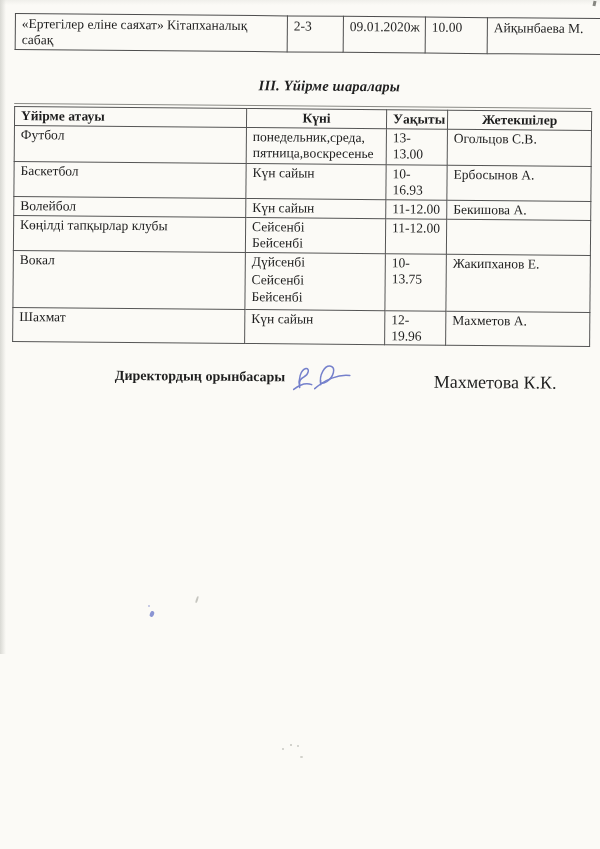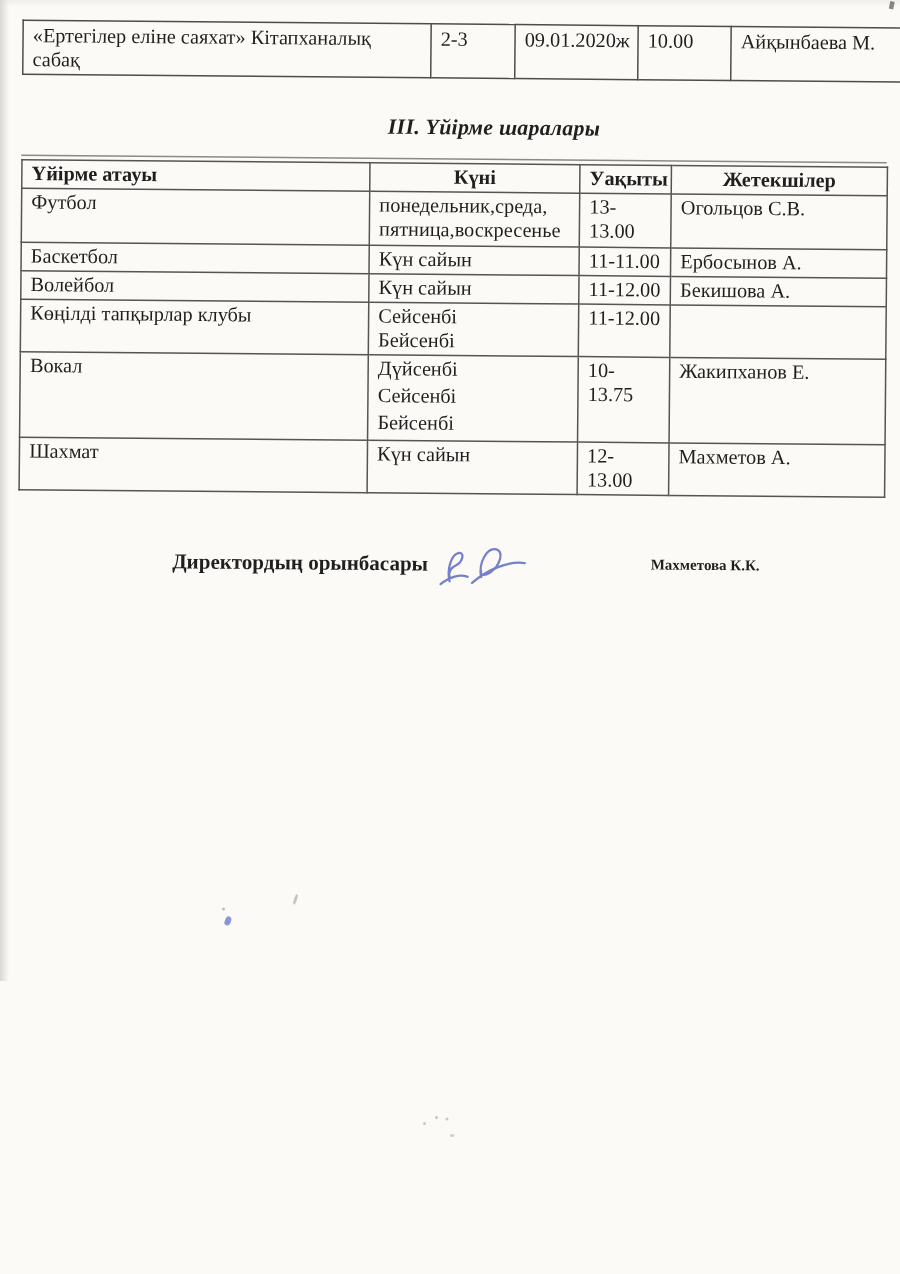--- a/index.html
+++ b/index.html
@@ -73,21 +73,21 @@
   .r-vokal .day-line { margin-bottom: 2px; }
 
   
   .sig-row { position: absolute; left: 0; top: 355px; width: 600px; height: 50px; }
   .sig-title {
     position: absolute; left: 118px; top: 12px;
     font-size: 14px; font-weight: bold;
   }
   .sig-name {
     position: absolute; left: 437px; top: 13px;
-    font-size: 10px; font-weight: bold;
+    font-size: 18px; font-weight: normal;
   }
   .sig-mark { position: absolute; left: 294px; top: 0px; }
 
   
   .speck { position: absolute; border-radius: 50%; }
   .speck-blue {
     left: 150px; top: 611px; width: 4px; height: 6px;
     background: #6673c7; opacity: .75; transform: rotate(24deg);
     border-radius: 40% 60% 55% 45%;
   }
@@ -159,21 +159,21 @@
         </td>
         <td class="td-center">13-13.00</td>
         <td>Огольцов С.В.</td>
       </tr>
 
       <tr class="r-basket">
         <td>Баскетбол</td>
         <td>
           <span class="day-line">Күн сайын</span>
         </td>
-        <td class="td-center">11-11.00</td>
+        <td class="td-center">10-16.93</td>
         <td>Ербосынов А.</td>
       </tr>
 
       <tr class="r-voley">
         <td>Волейбол</td>
         <td>
           <span class="day-line">Күн сайын</span>
         </td>
         <td class="td-center">11-12.00</td>
         <td>Бекишова А.</td>
@@ -198,21 +198,21 @@
         </td>
         <td class="td-center">10-13.75</td>
         <td>Жакипханов Е.</td>
       </tr>
 
       <tr class="r-shakh">
         <td>Шахмат</td>
         <td>
           <span class="day-line">Күн сайын</span>
         </td>
-        <td class="td-center">12-13.00</td>
+        <td class="td-center">12-19.96</td>
         <td>Махметов А.</td>
       </tr>
     </tbody>
       </table>
 
     <div class="sig-row">
       <span class="sig-title">Директордың орынбасары</span>
       <svg class="sig-mark" width="62" height="42" viewBox="0 0 62 42">
         <g fill="none" stroke="#6673c7" stroke-width="1.5" stroke-linecap="round" opacity="0.9">
           <path d="M9,30 C7,22 10,12 15,11 C19,10.5 18,17 13,19.5 C10,20.8 8,24 9,27"></path>

